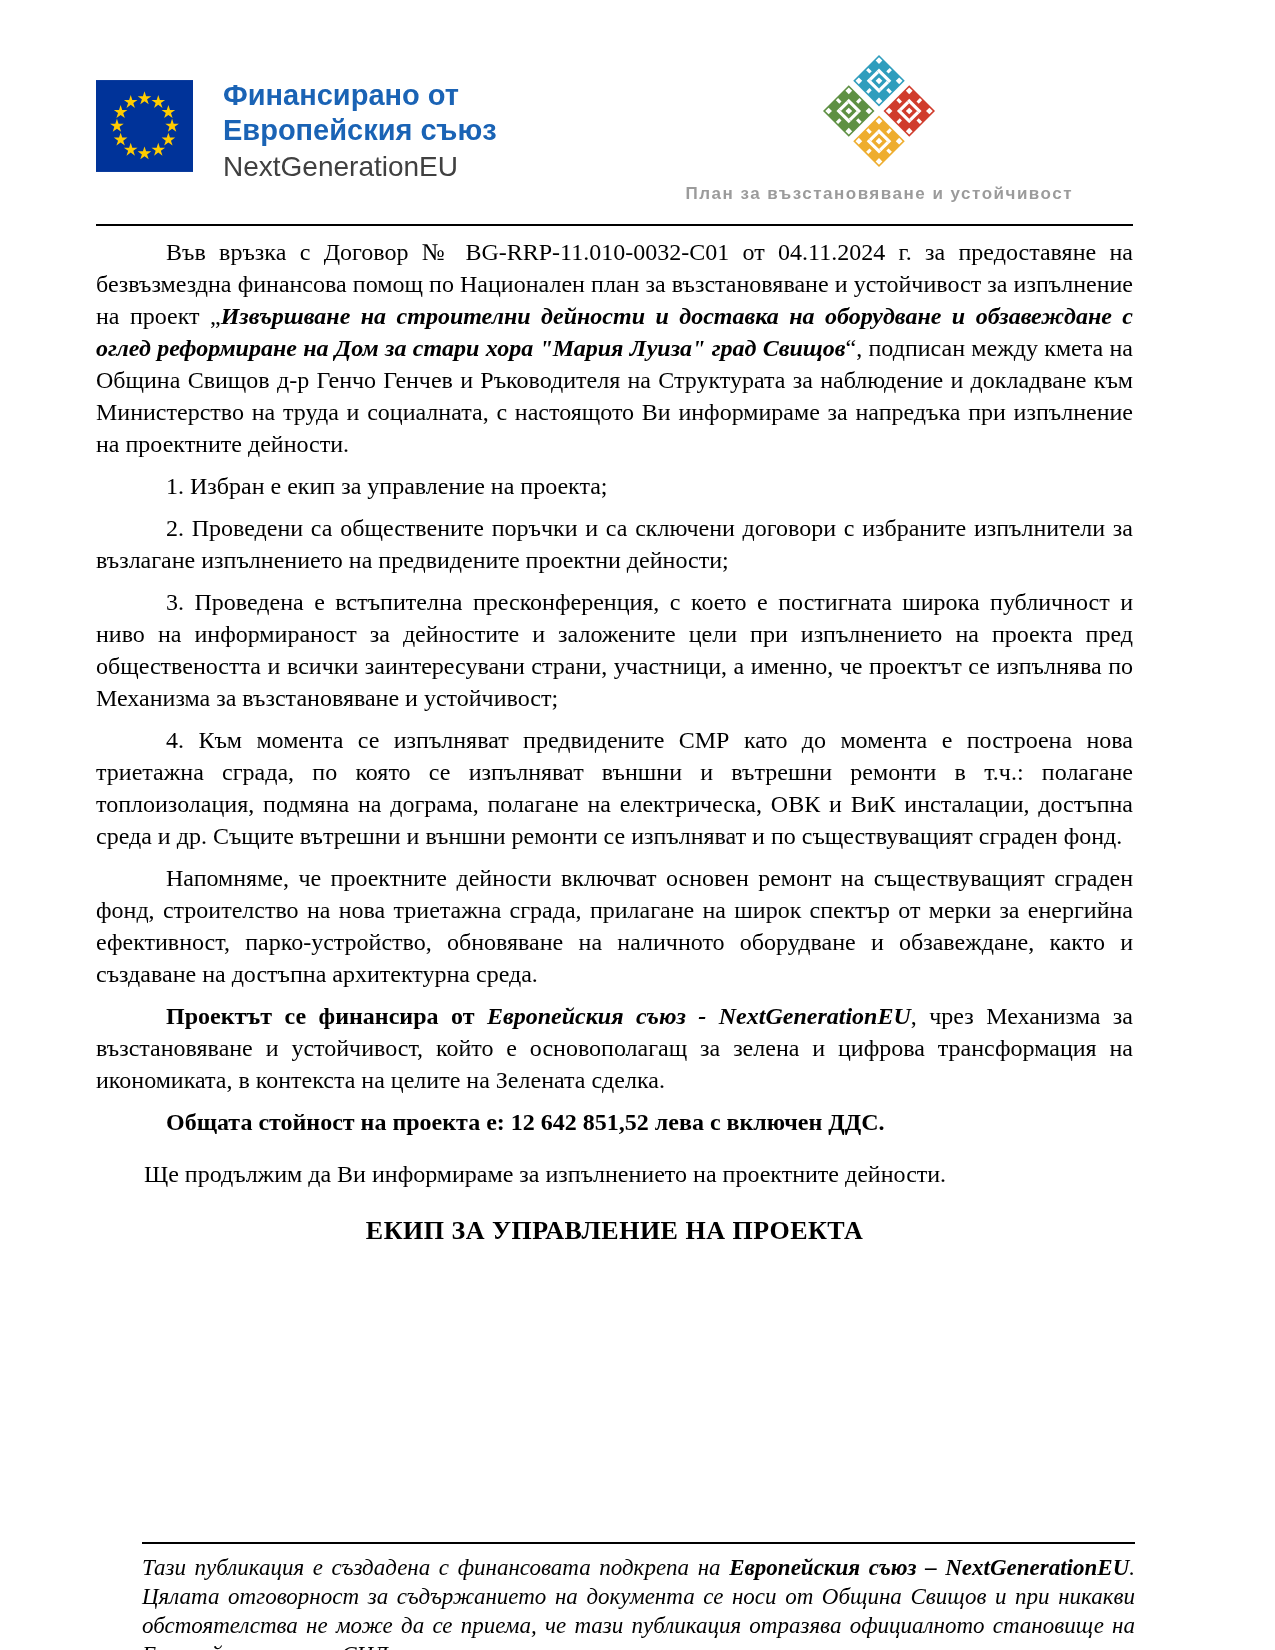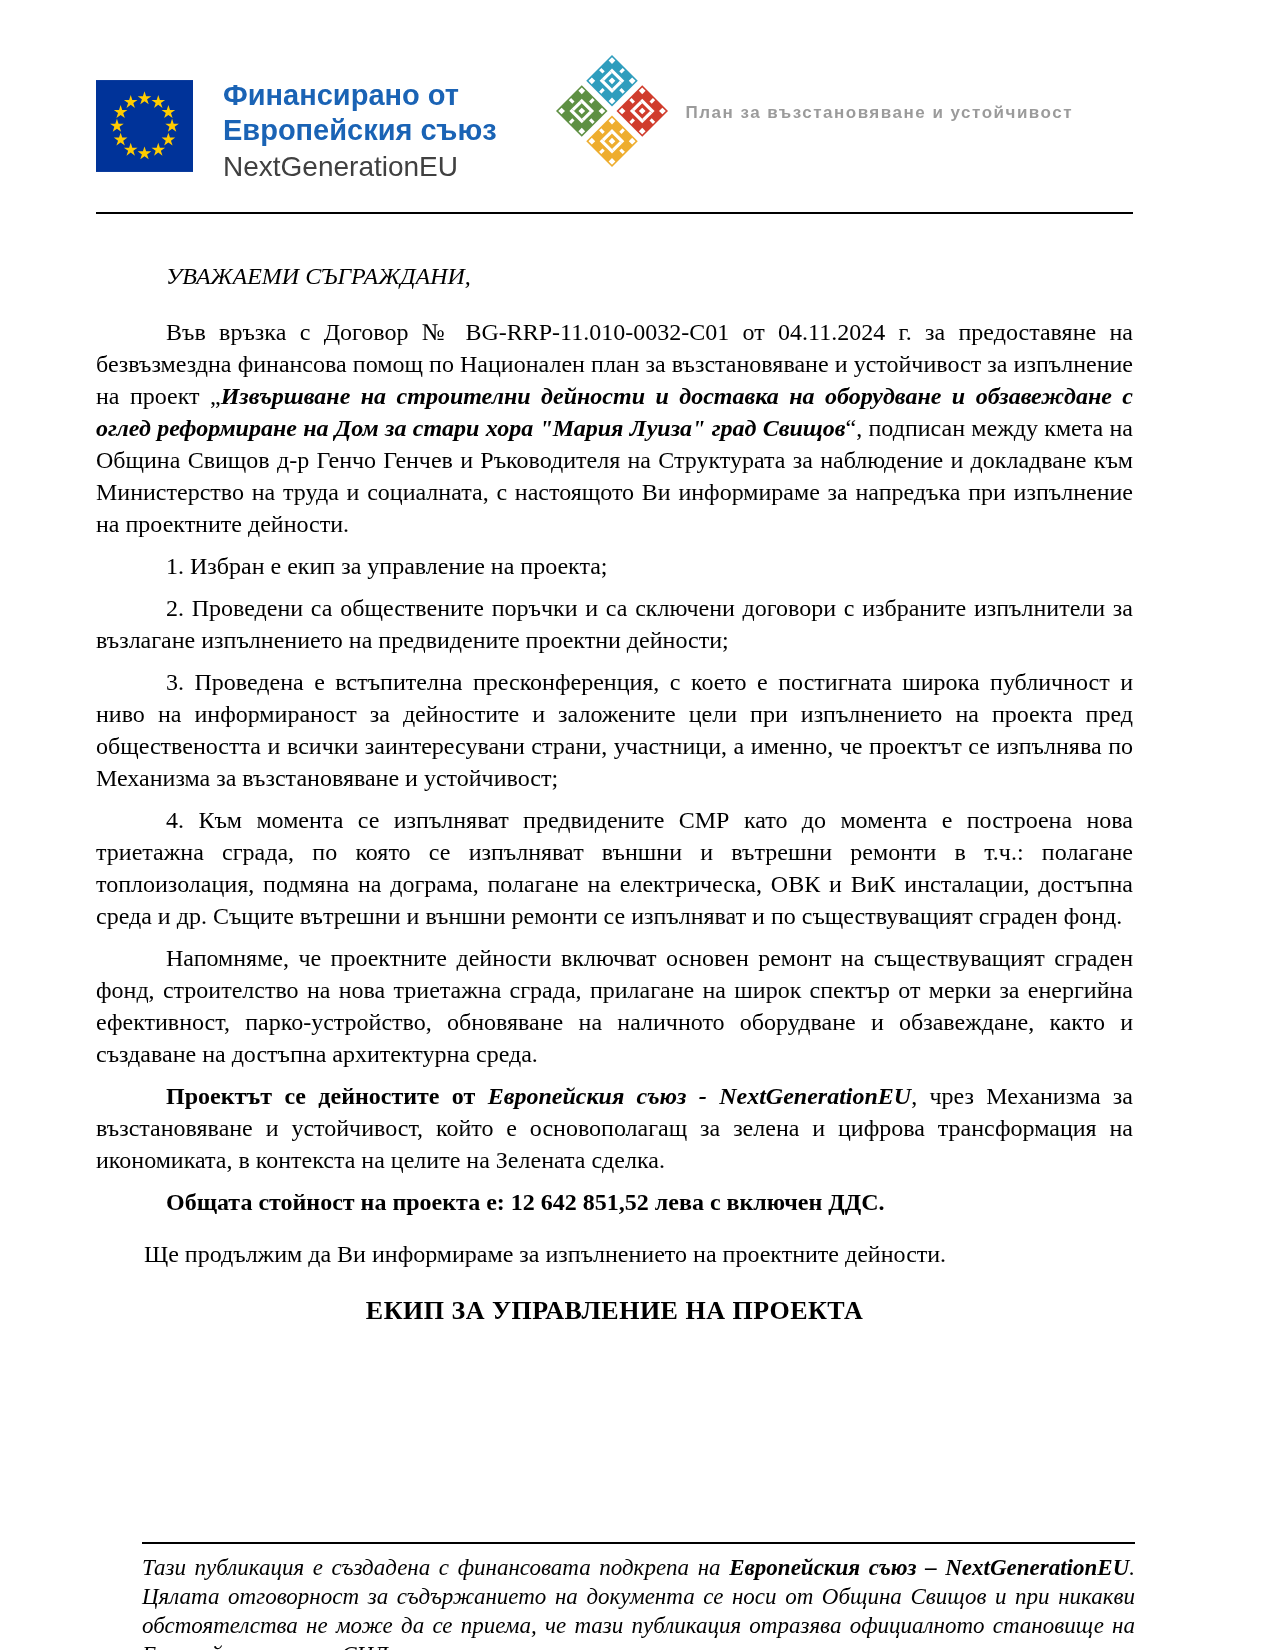--- a/index.html
+++ b/index.html
@@ -9,21 +9,21 @@
           padding:78px 142px 0 96px; position:relative; }
 
   
   .header { display:flex; justify-content:space-between; align-items:flex-start;
             border-bottom:2px solid #000; padding-bottom:20px; min-height:114px; }
   .header-left { display:flex; align-items:flex-start; gap:30px; }
   .eu-flag { display:block; margin-top:2px; }
   .eu-text { font-family:"Liberation Sans", sans-serif; }
   .eu-line { font-weight:bold; font-size:29px; line-height:35px; color:#1a63b5; }
   .eu-ngeu { font-size:28px; line-height:32px; color:#404040; margin-top:3px; }
-  .header-right { display:flex; align-items:center;
+  .header-right { display:flex; flex-direction:column; align-items:center;
                   margin-top:-24px; margin-right:60px;gap:12px; }
   .mosaic { display:block; }
   .plan-caption { font-family:"Liberation Sans", sans-serif; font-weight:bold;
                   font-size:17px; letter-spacing:1.5px; color:#9b9b9b; margin-top:4px;
                   white-space:nowrap; }
 
   
   .title { text-align:center; font-weight:bold; font-size:28px; margin-top:56px;
            letter-spacing:1px; }
   .salutation { margin-top:46px; text-indent:70px; font-style:italic; font-size:24px;
@@ -107,32 +107,31 @@
           <use href="#orn" x="54" y="54"></use>
           <rect x="0" y="54" width="46" height="46" fill="#5e9043"></rect>
           <use href="#orn" x="0" y="54"></use>
         </g>
       </svg>
       <div class="plan-caption">План за възстановяване и устойчивост</div>
     </div>
   </div>
 
 
-  <p class="salutation">УВАЖАЕМИ СЪГРАЖДАНИ,</p>
 
   <p class="para"><span>Във връзка с Договор № BG-RRP-11.010-0032-C01 от 04.11.2024 г. за предоставяне на безвъзмездна финансова помощ по Национален план за възстановяване и устойчивост за изпълнение на проект „</span><span class="bold-italic">Извършване на строителни дейности и доставка на оборудване и обзавеждане с оглед реформиране на Дом за стари хора "Мария Луиза" град Свищов</span><span>“, подписан между кмета на Община Свищов д-р Генчо Генчев и Ръководителя на Структурата за наблюдение и докладване към Министерство на труда и социалната, с настоящото Ви информираме за напредъка при изпълнение на проектните дейности.</span></p>
 
   <p class="para">1. Избран е екип за управление на проекта;</p>
   <p class="para">2. Проведени са обществените поръчки и са сключени договори с избраните изпълнители за възлагане изпълнението на предвидените проектни дейности;</p>
   <p class="para">3. Проведена е встъпителна пресконференция, с което е постигната широка публичност и ниво на информираност за дейностите и заложените цели при изпълнението на проекта пред обществеността и всички заинтересувани страни, участници, а именно, че проектът се изпълнява по Механизма за възстановяване и устойчивост;</p>
   <p class="para">4. Към момента се изпълняват предвидените СМР като до момента е построена нова триетажна сграда, по която се изпълняват външни и вътрешни ремонти в т.ч.: полагане топлоизолация, подмяна на дограма, полагане на електрическа, ОВК и ВиК инсталации, достъпна среда и др. Същите вътрешни и външни ремонти се изпълняват и по съществуващият сграден фонд.</p>
 
   <p class="para">Напомняме, че проектните дейности включват основен ремонт на съществуващият сграден фонд, строителство на нова триетажна сграда, прилагане на широк спектър от мерки за енергийна ефективност, парко-устройство, обновяване на наличното оборудване и обзавеждане, както и създаване на достъпна архитектурна среда.</p>
 
-  <p class="para"><span class="bold">Проектът се дейностите от </span><span class="bold-italic">Европейския съюз -  NextGenerationEU</span><span>, чрез Механизма за възстановяване и устойчивост, който е основополагащ за зелена и цифрова трансформация на икономиката, в контекста на целите на Зелената сделка.</span></p>
+  <p class="para"><span class="bold">Проектът се финансира от </span><span class="bold-italic">Европейския съюз -  NextGenerationEU</span><span>, чрез Механизма за възстановяване и устойчивост, който е основополагащ за зелена и цифрова трансформация на икономиката, в контекста на целите на Зелената сделка.</span></p>
 
   <p class="para bold">Общата стойност на проекта е: 12 642 851,52 лева с включен ДДС.</p>
 
 
   <div class="bullets">
   </div>
 
   <p class="para p-closing">Ще продължим да Ви информираме за изпълнението на проектните дейности.</p>
 
   <div class="team-heading">ЕКИП ЗА УПРАВЛЕНИЕ НА ПРОЕКТА</div>

